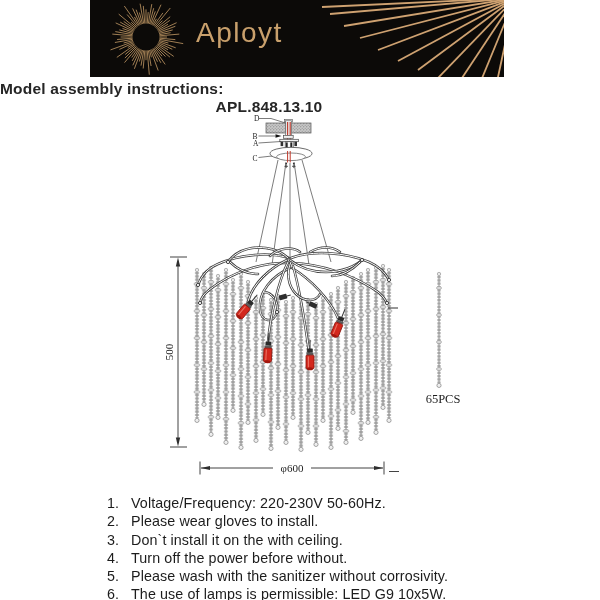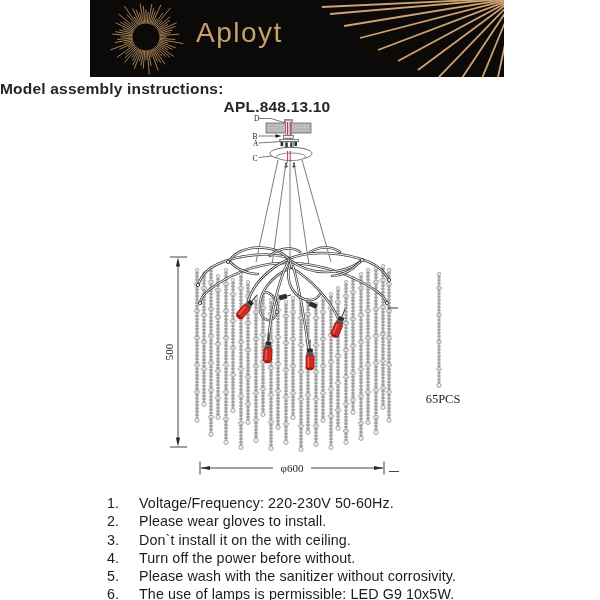--- a/index.html
+++ b/index.html
@@ -4,30 +4,30 @@
 <style>
   html,body{margin:0;padding:0;background:#fff;}
   .page{position:relative;width:504px;height:600px;background:#ffffff;overflow:hidden;
         font-family:"Liberation Sans",sans-serif;}
   .banner{position:absolute;left:90px;top:0;width:420px;height:77px;background:#0c0a08;}
   .banner svg{position:absolute;left:0;top:0;}
   .brand{position:absolute;left:106px;top:17px;font-size:28px;font-weight:500;
          letter-spacing:1.5px;color:#c9a06c;}
   .title-line{position:absolute;left:0;top:80px;width:522px;text-align:left;
          font-size:15.5px;font-weight:600;letter-spacing:.2px;color:#262626;}
-  .model-line{position:absolute;left:16px;top:98px;width:522px;text-align:center;
+  .model-line{position:absolute;left:8px;top:98px;width:522px;text-align:center;
          font-size:15.5px;font-weight:600;letter-spacing:.2px;color:#262626;}
   #diagram{position:absolute;left:0;top:0;pointer-events:none;}
   .callout{font:7.5px "Liberation Serif",serif;fill:#1e1e1e;}
   .dim{font:11px "Liberation Serif",serif;fill:#1e1e1e;}
   .pcs{font:12.5px "Liberation Serif",serif;fill:#1e1e1e;}
   .instructions{position:absolute;left:107px;top:494px;width:430px;color:#1c1c1c;}
   .instr-row{display:flex;font-size:14.3px;font-weight:500;line-height:18.3px;letter-spacing:.1px;}
   .instr-num{flex:none;width:24px;}
-  .instr-text{flex:1;margin-left:8px;}
+  .instr-text{flex:1;}
 </style>
 </head>
 <body>
 
 <div class="page">
 
   <div class="banner">
     <svg width="420" height="77" viewBox="0 0 420 77">
       <defs>
         <clipPath id="bannerclip">

